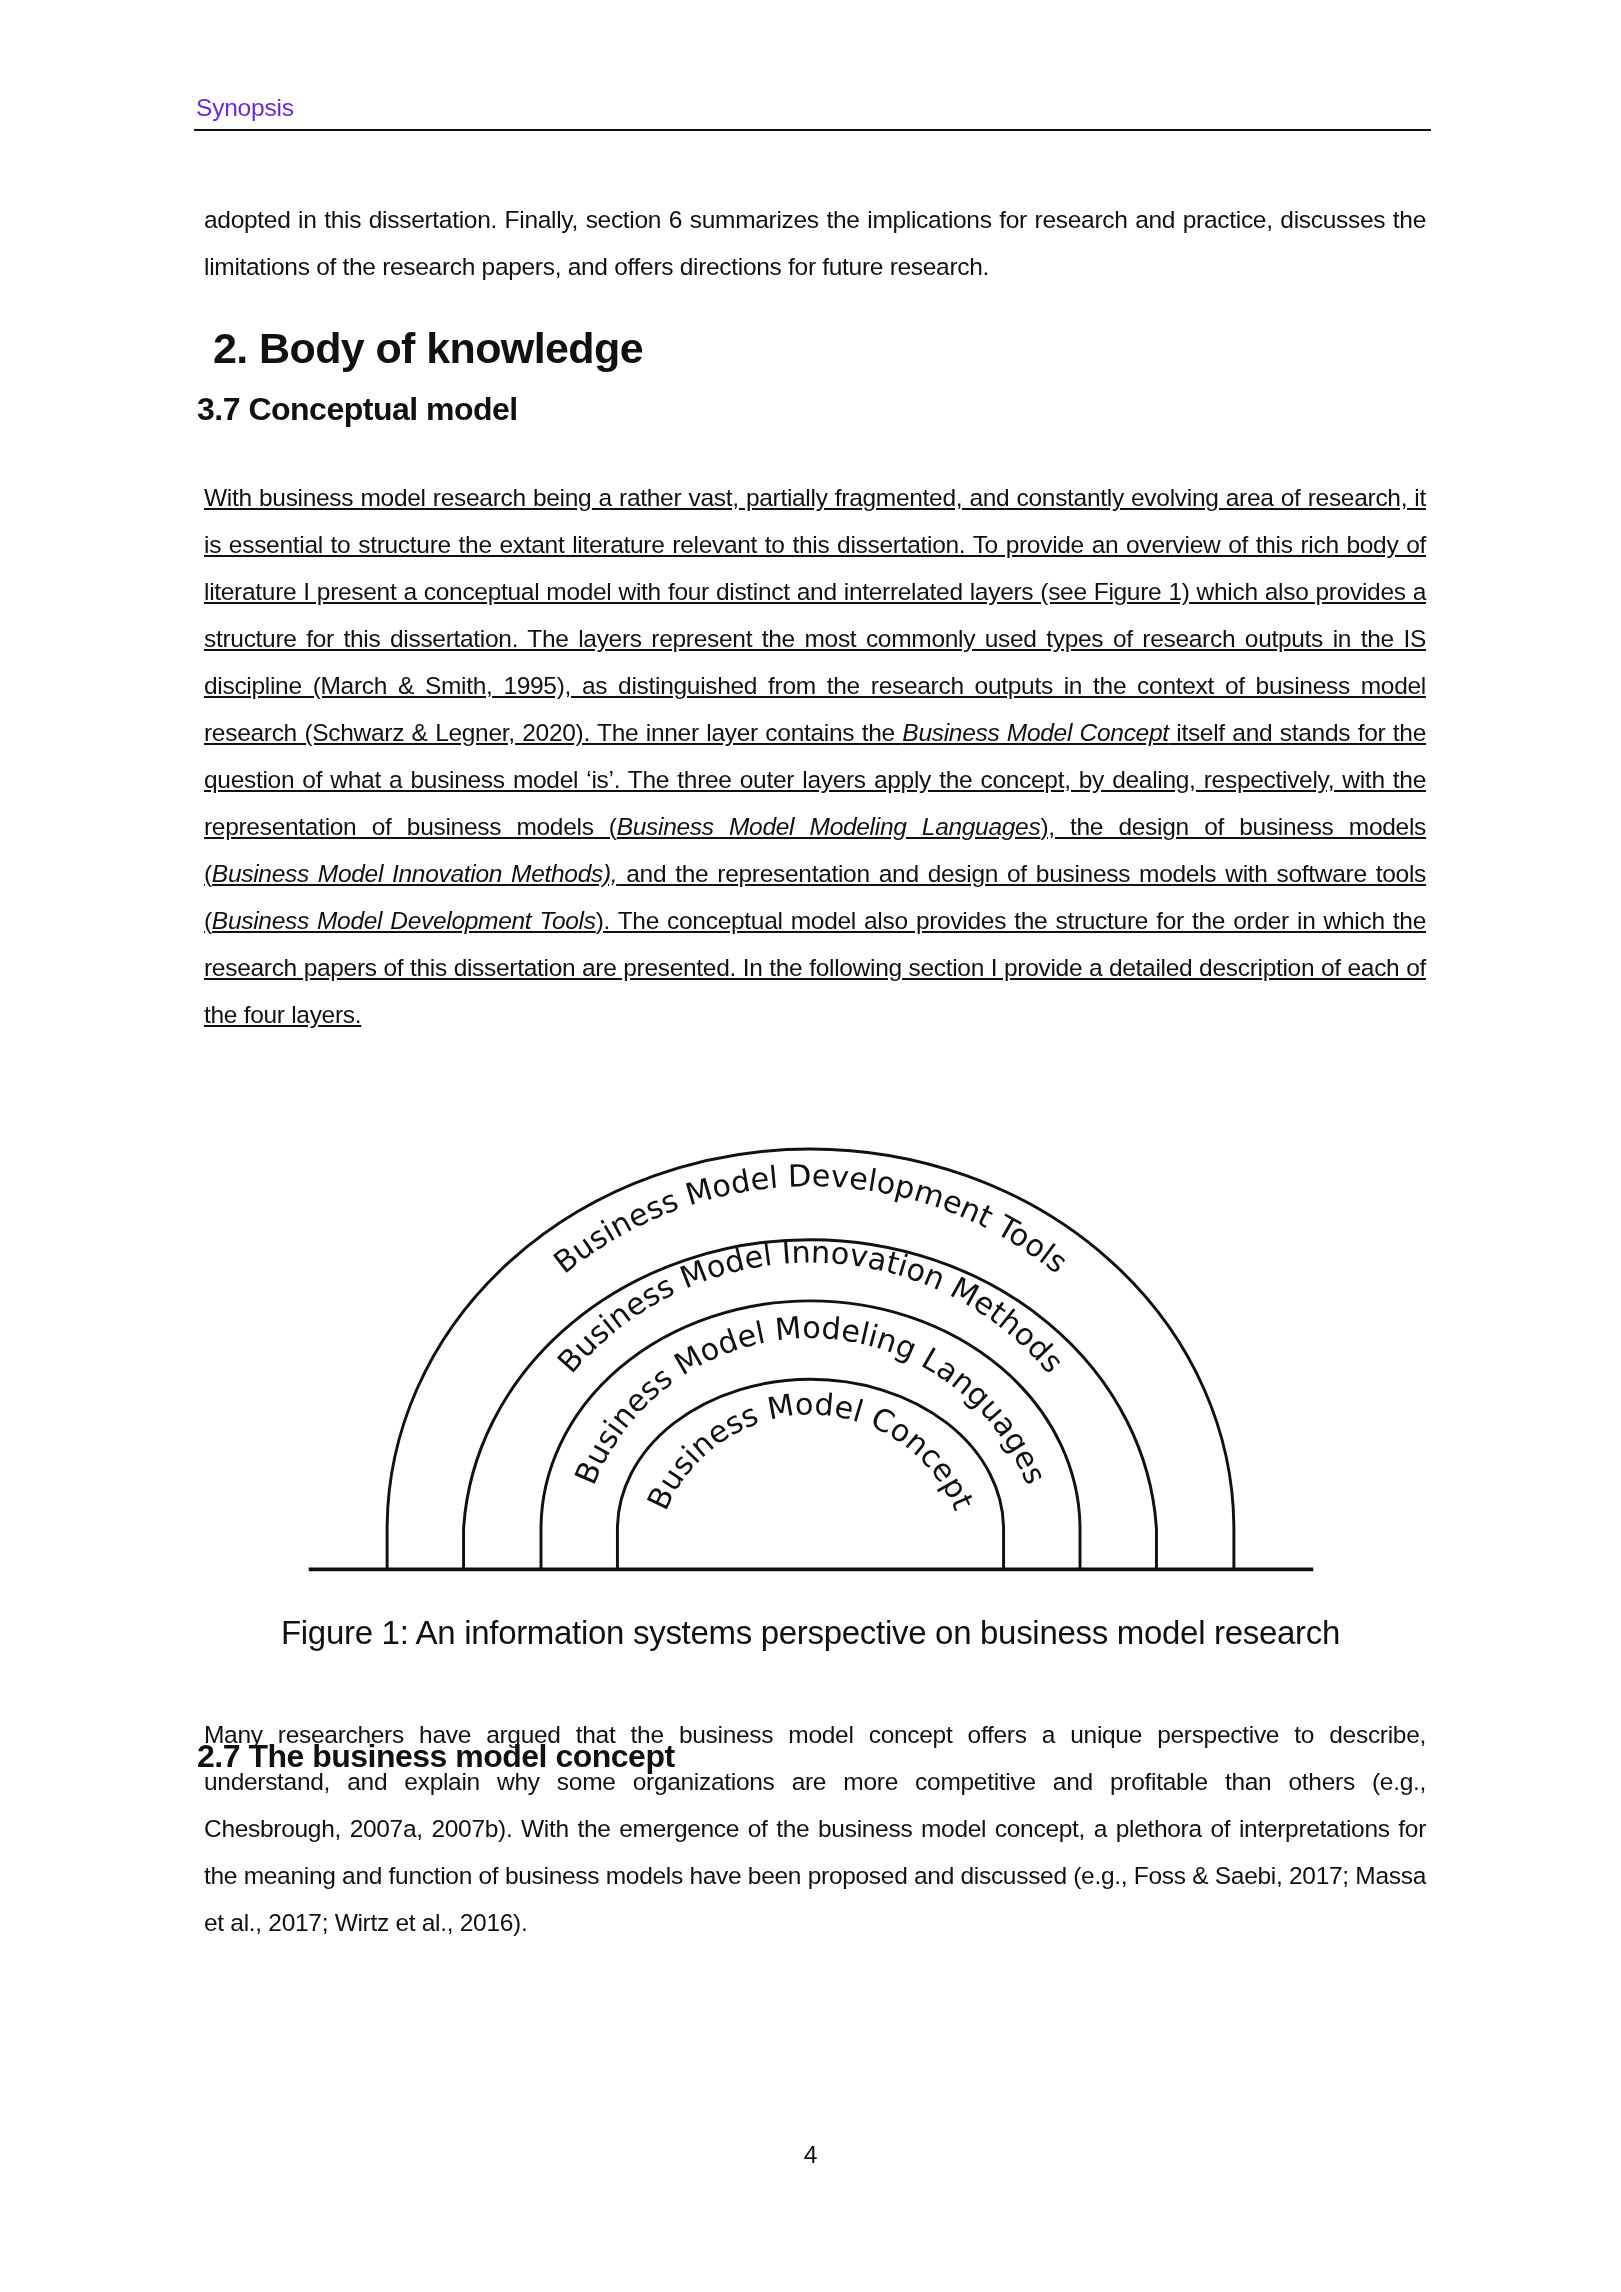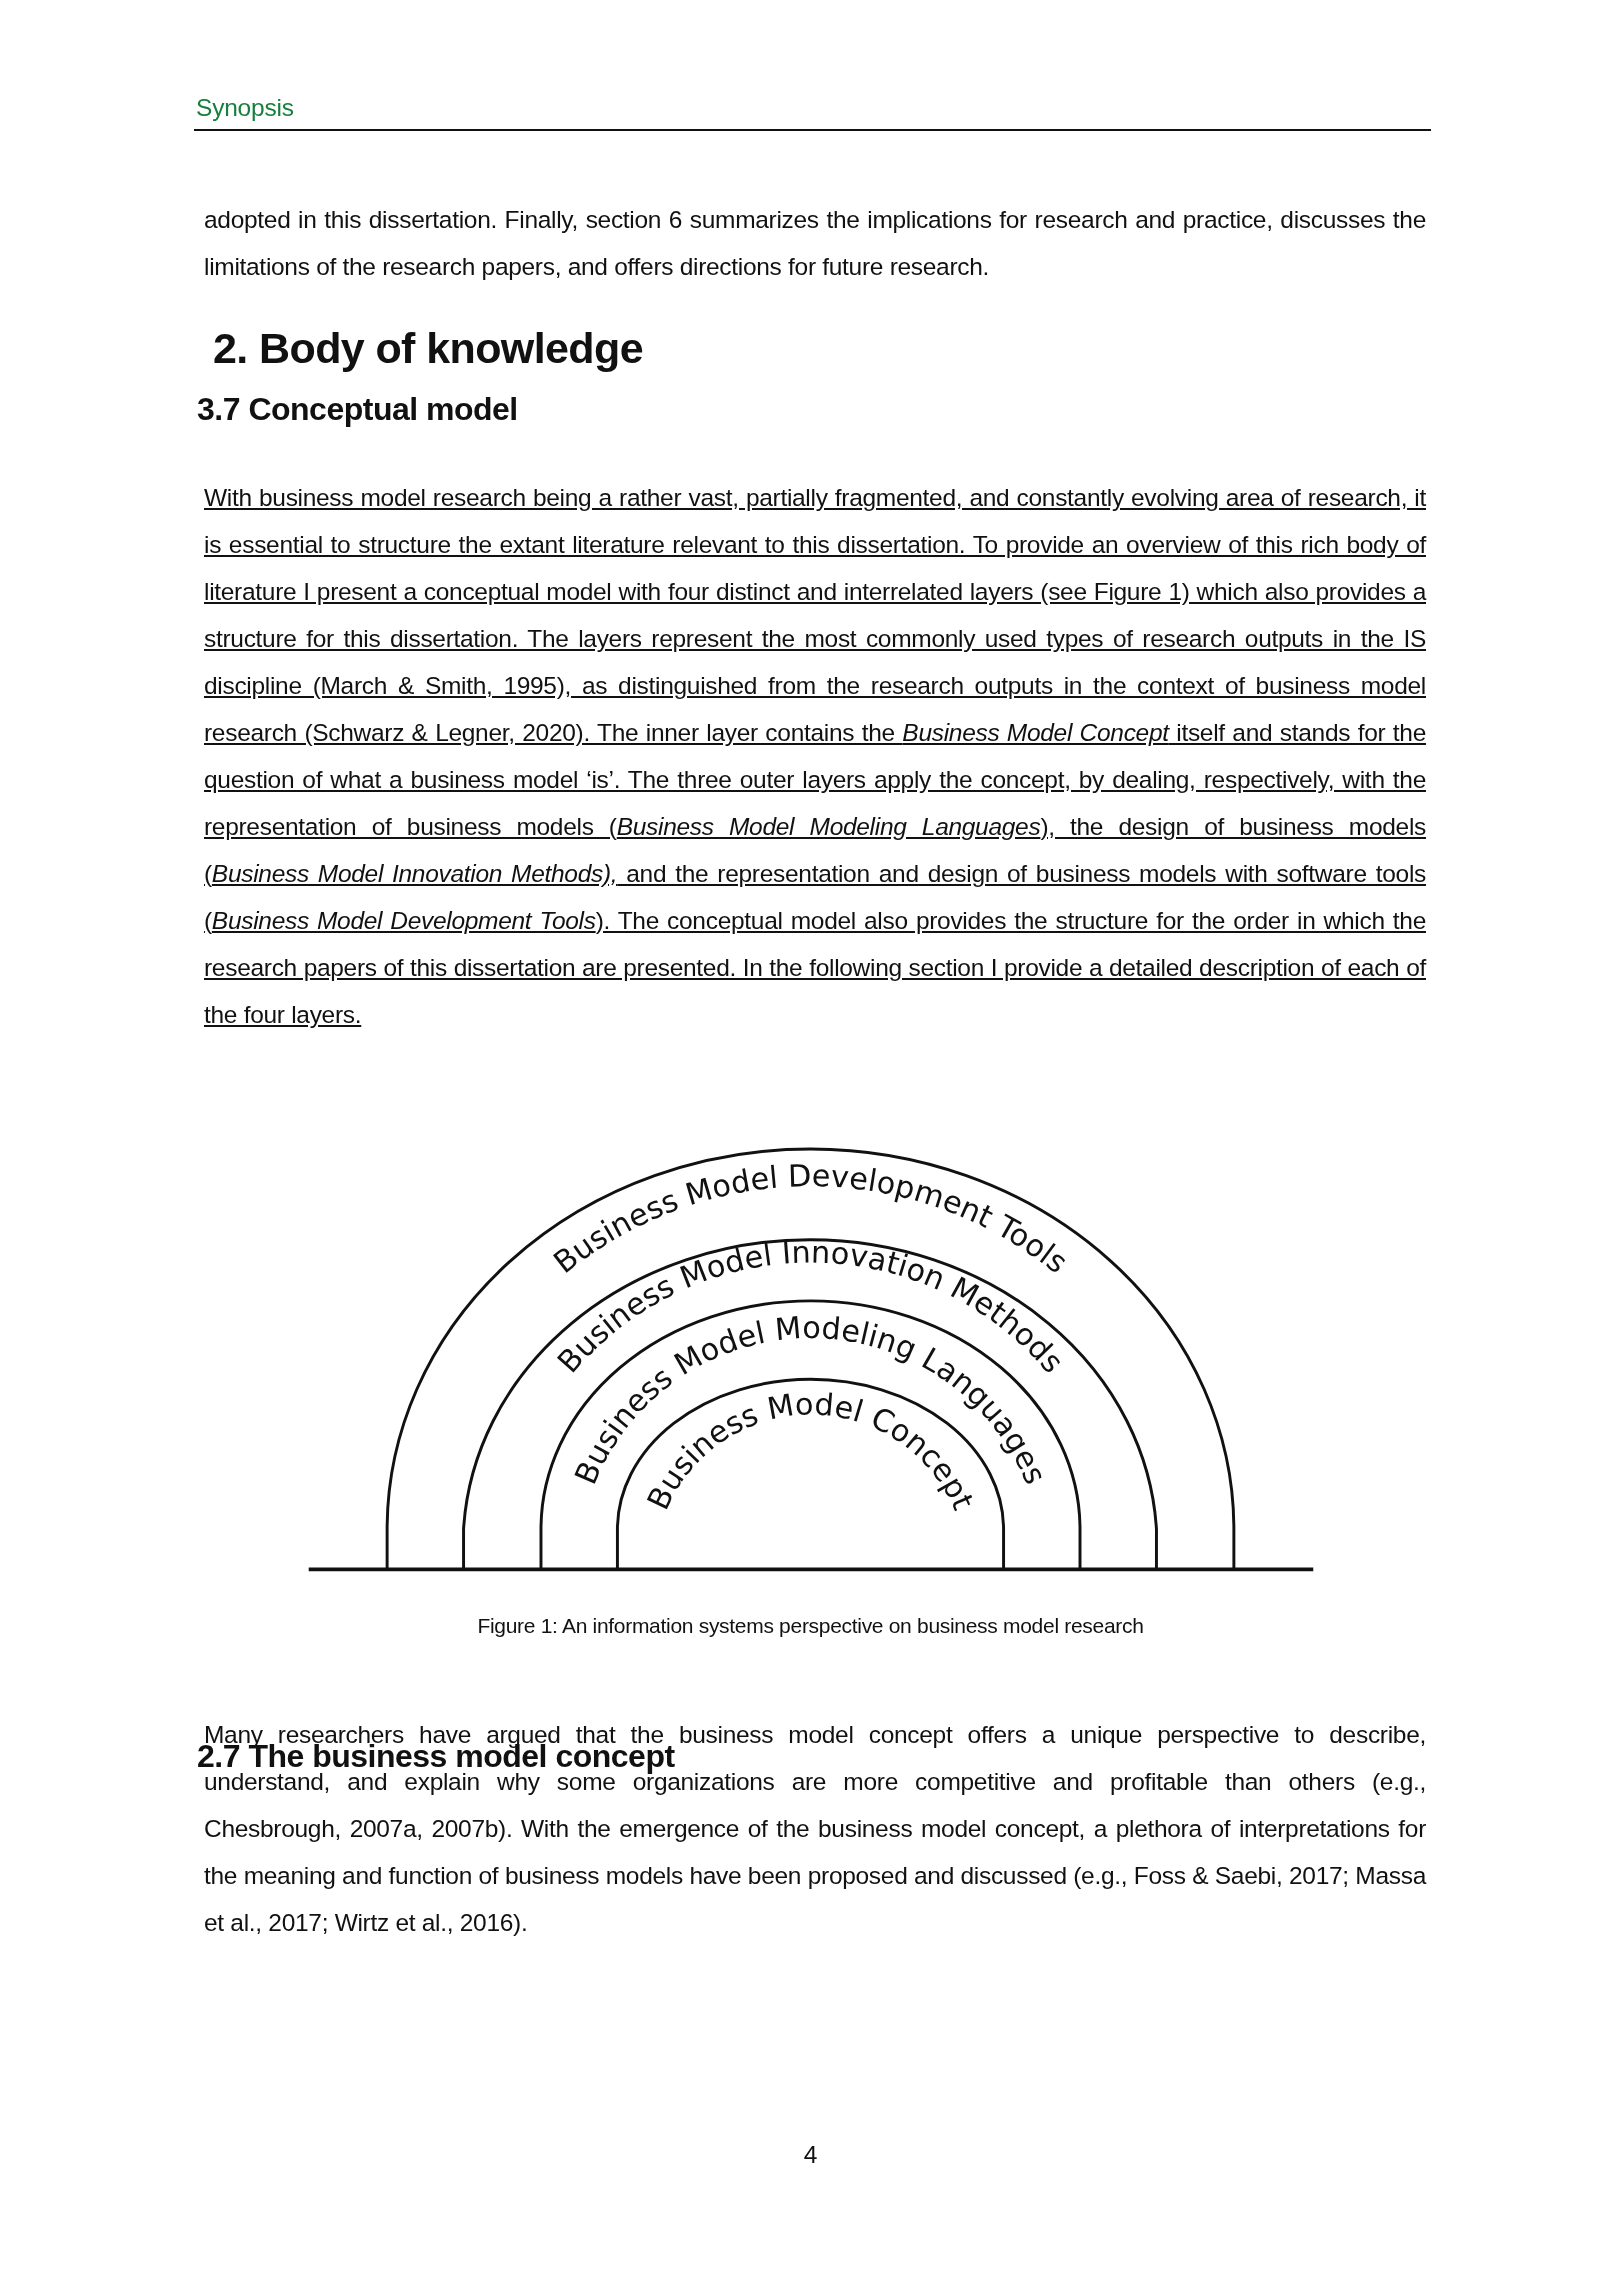--- a/index.html
+++ b/index.html
@@ -1,26 +1,26 @@
 <!DOCTYPE html>
 <html><head>
 <meta charset="utf-8">
 <style>
   html, body { margin: 0; padding: 0; background: #ffffff; }
   body { width: 1621px; height: 2293px; position: relative; overflow: hidden;
          font-family: "Liberation Sans", sans-serif; color: #111111; }
   .page { position: absolute; left: 0; top: 0; width: 1621px; height: 2293px; }
-  .running-header { position: absolute; left: 196px; top: 94px; font-size: 24.5px; color: #15803d; letter-spacing: -0.2px; }
+  .running-header { position: absolute; left: 196px; top: 94px; font-size: 24.5px; color: #6d28d9; letter-spacing: -0.2px; }
   .header-rule { position: absolute; left: 194px; top: 129px; width: 1237px; height: 0; border-top: 2px solid #111; }
   .content { position: absolute; left: 197px; width: 1236px; }
   p.body { margin: 7px; font-size: 24.5px; line-height: 47px; text-align: justify; letter-spacing: -0.3px; word-spacing: 0px; }
   p.body em { font-style: italic; }
   h1 { margin: 16px; font-size: 43px; font-weight: bold; letter-spacing: -0.6px; line-height: 51px; }
   h2 { margin: 0; font-size: 32px; font-weight: bold; letter-spacing: -0.5px; line-height: 39px; }
-  .caption { position: absolute; left: 0; width: 1621px; top: 1614px; text-align: center; font-size: 21px; letter-spacing: -0.3px; }
+  .caption { position: absolute; left: 0; width: 1621px; top: 1614px; text-align: center; font-size: 33px; letter-spacing: -0.3px; }
   .page-number { position: absolute; left: 0; width: 1621px; top: 2141px; text-align: center; font-size: 24.5px; }
   svg.figure { position: absolute; left: 0; top: 0; width: 1621px; height: 2293px; pointer-events: none; }
   svg.figure text { font-family: "DejaVu Sans", sans-serif; font-size: 31px; fill: #111; }
 </style>
 </head>
 <body>
 
 <div class="page">
 
   <div class="running-header">Synopsis</div>

